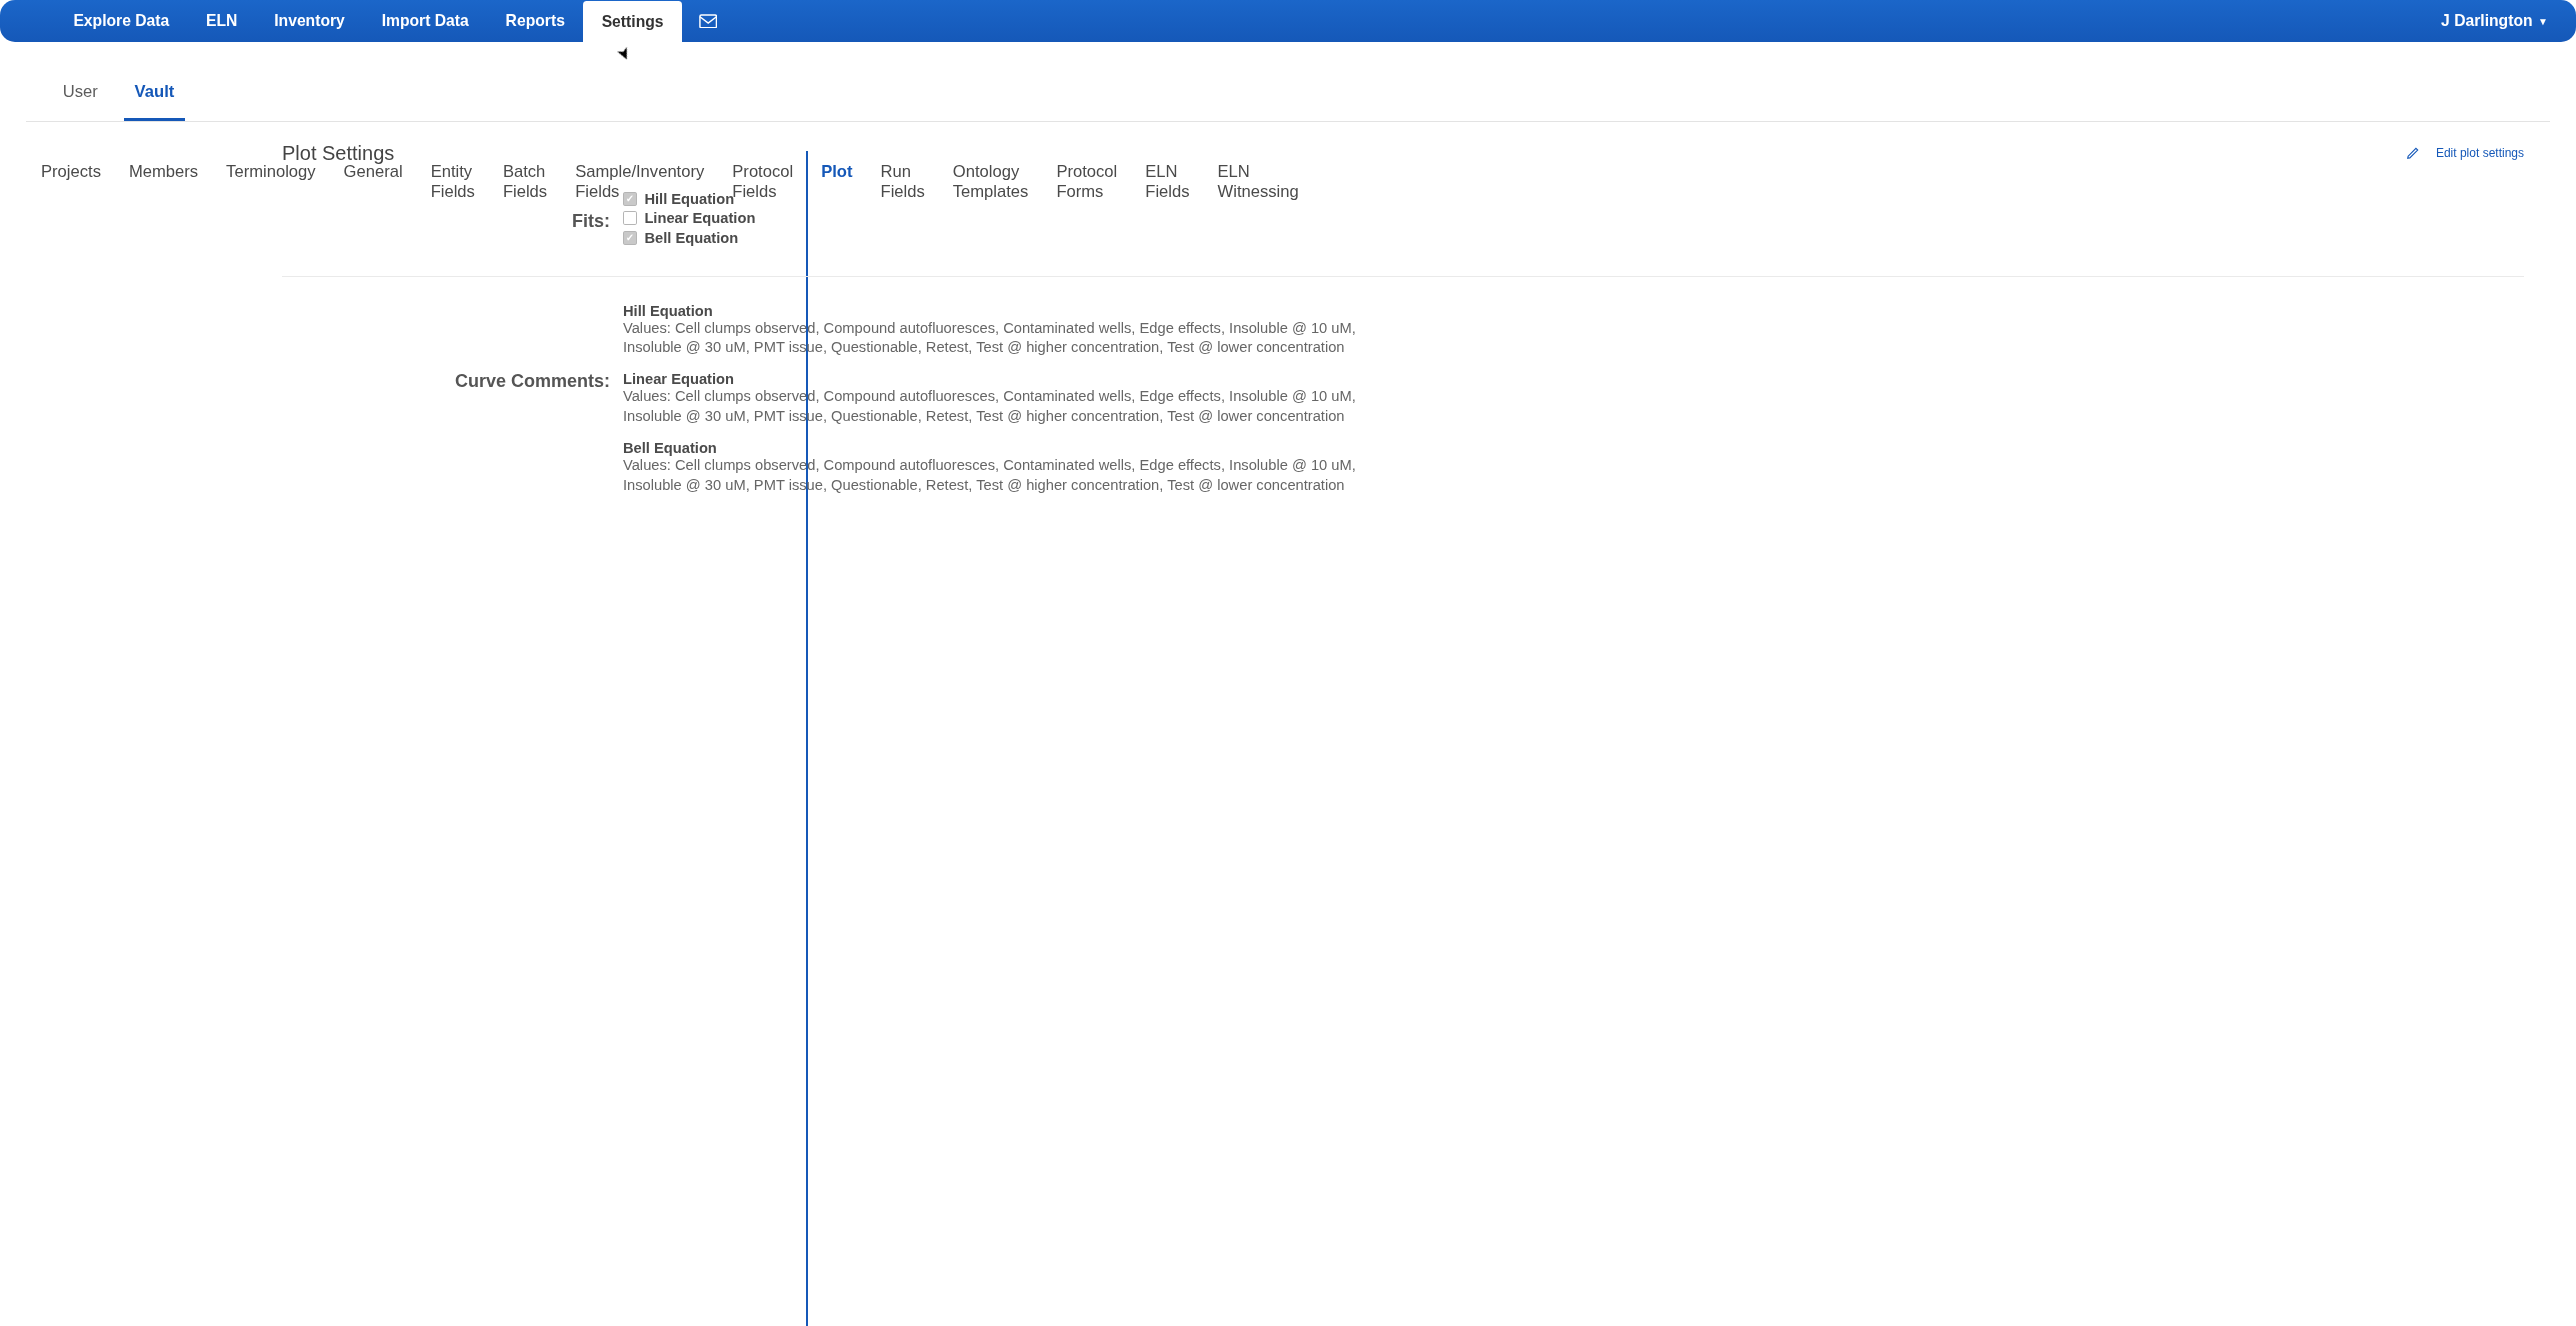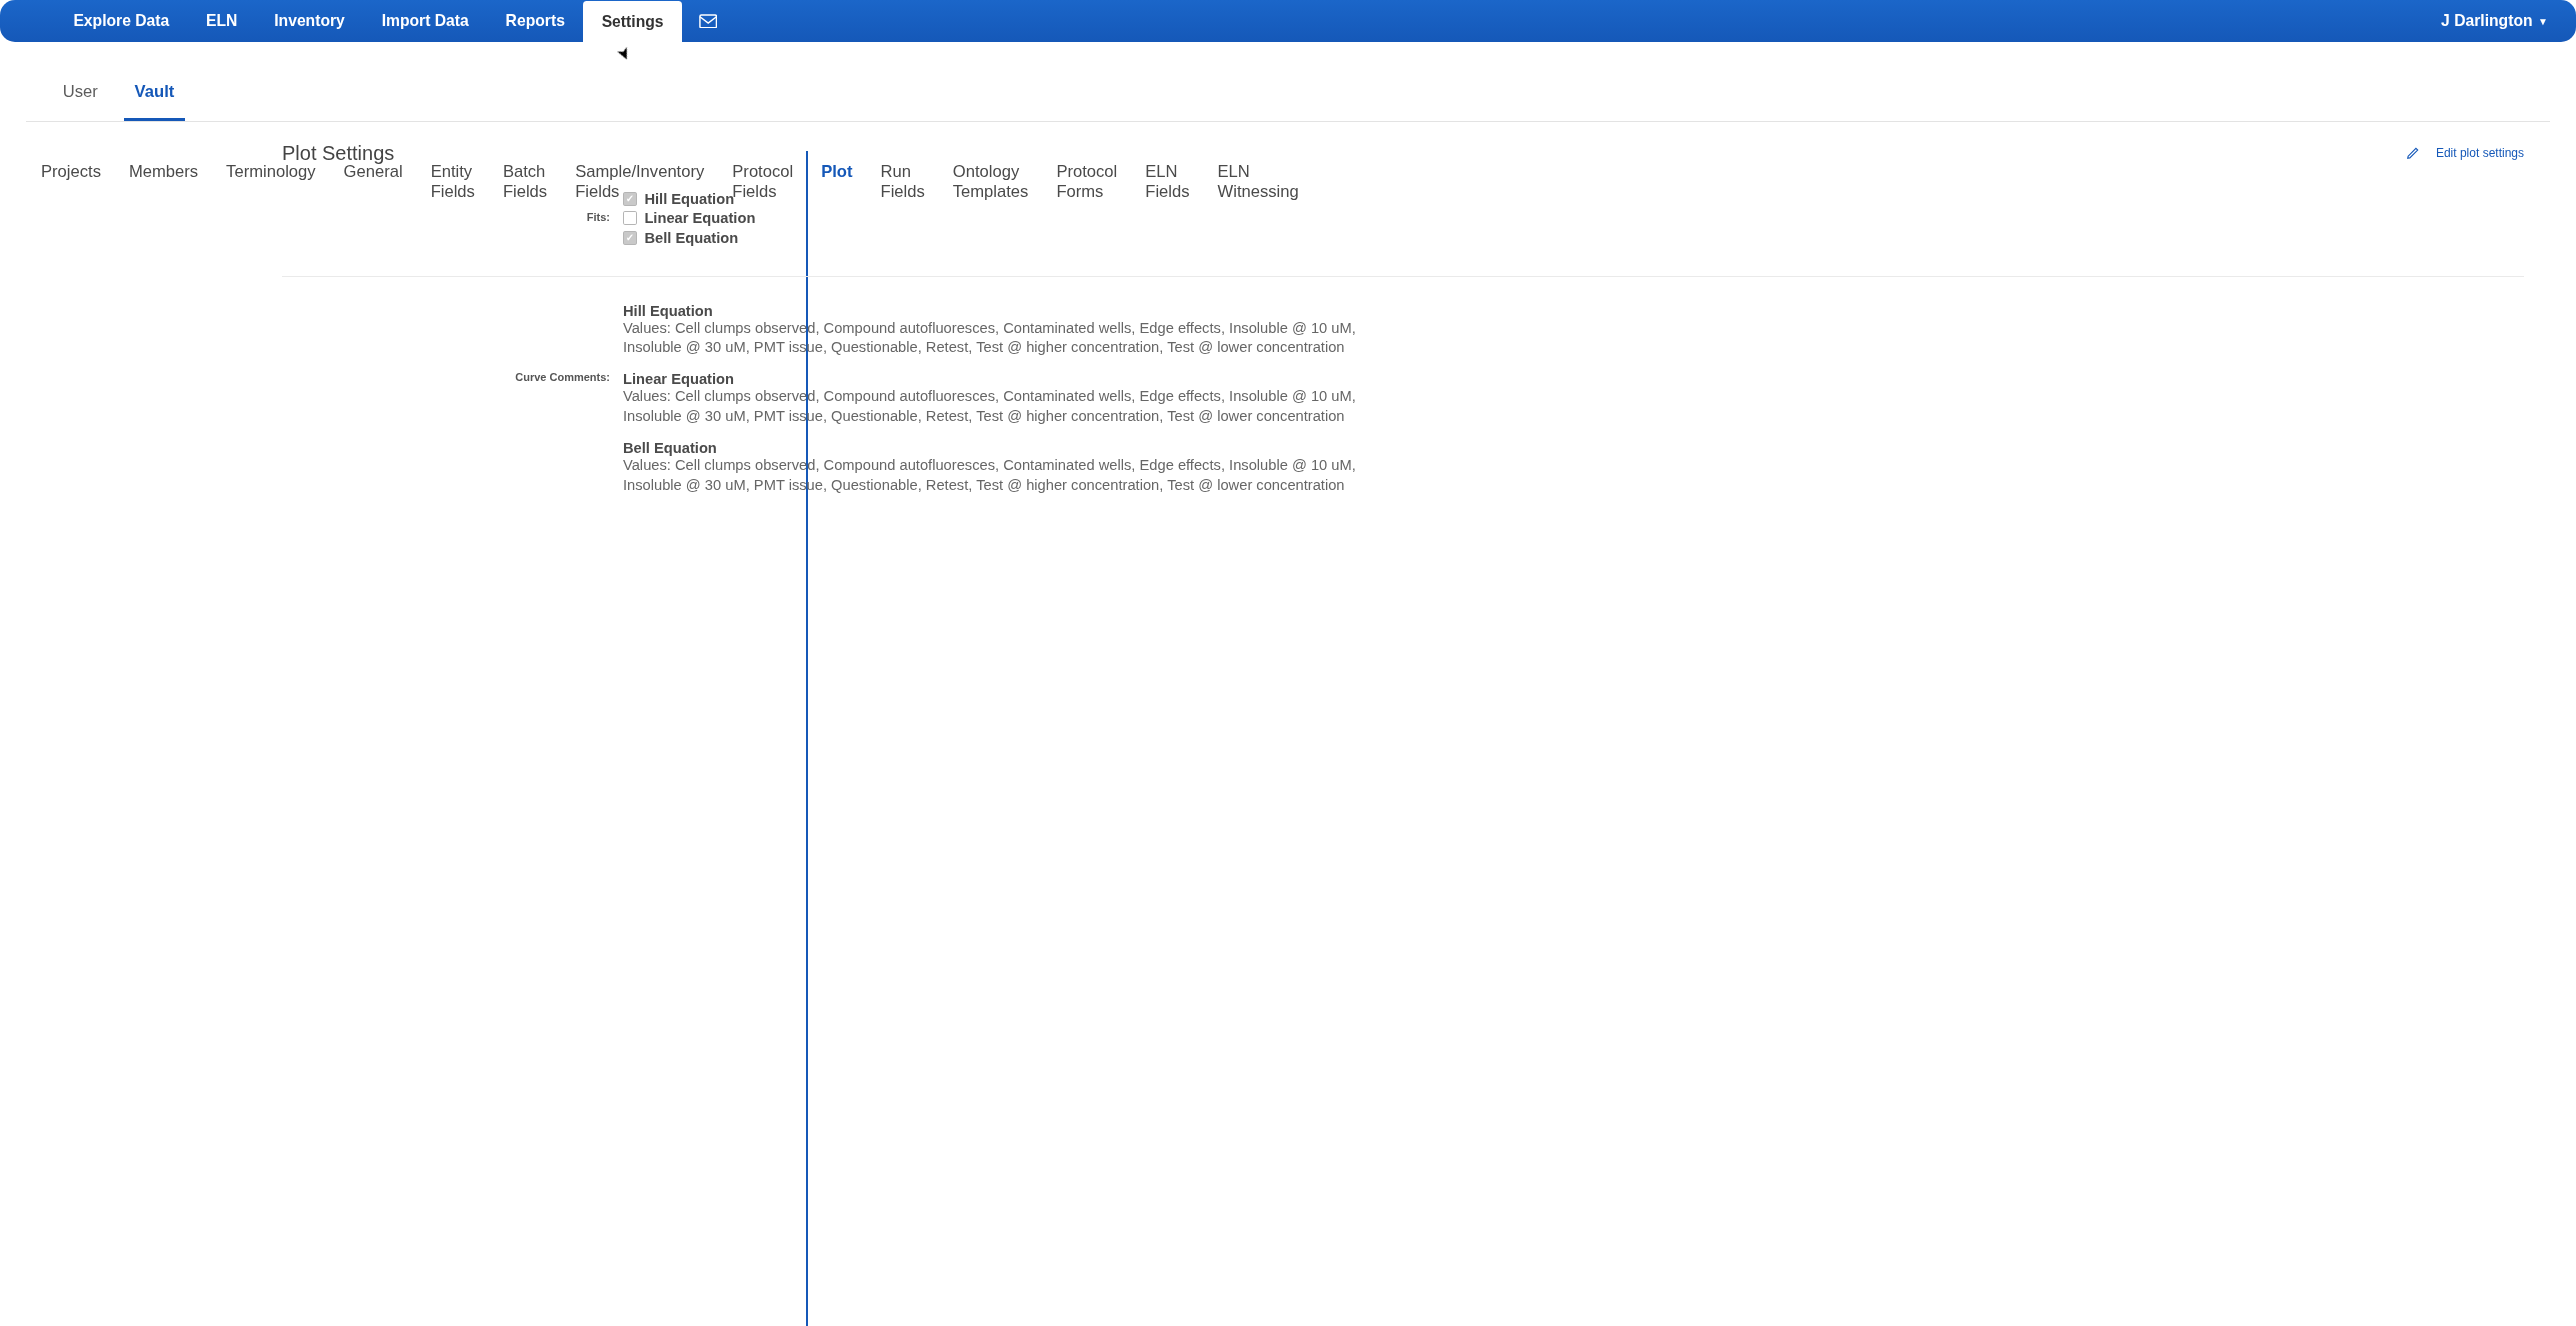--- a/index.html
+++ b/index.html
@@ -85,21 +85,21 @@
 
   
   .content { flex: 1; padding: 20px 26px 0 26px; overflow-y: auto; }
   .content .header-row { display: flex; justify-content: space-between; align-items: center; }
   .content h2 { font-size: 20px; font-weight: 500; color: #444; }
   .edit-link { color: #1558b8; font-size: 12px; cursor: pointer; display: flex; align-items: center; gap: 16px; }
   .edit-link svg { width: 14px; height: 14px; stroke: #1558b8; }
 
   .section { display: flex; padding: 26px 0; border-bottom: 0.9px solid #eaeaea; }
   .section:last-child { border-bottom: none; }
-  .section .label-col { width: 341px; text-align: right; padding-right: 13px; font-weight: 700; color: #555; font-size: 11px; padding-top: 1.8px; }
+  .section .label-col { width: 341px; text-align: right; padding-right: 13px; font-weight: 700; color: #555; font-size: 18px; padding-top: 1.8px; }
   .section .value-col { flex: 1; font-size: 14.7px; color: #555; max-width: 755px; }
 
   .chk-row { display: flex; align-items: center; gap: 7.4px; margin-bottom: 3.7px; font-weight: 700; color: #4a4a4a; }
   .chk {
     width: 14px; height: 14px;
     border: 1.4px solid #b5b5b5;
     border-radius: 1.8px;
     display: inline-flex; align-items: center; justify-content: center;
     background: #fff;
   }

